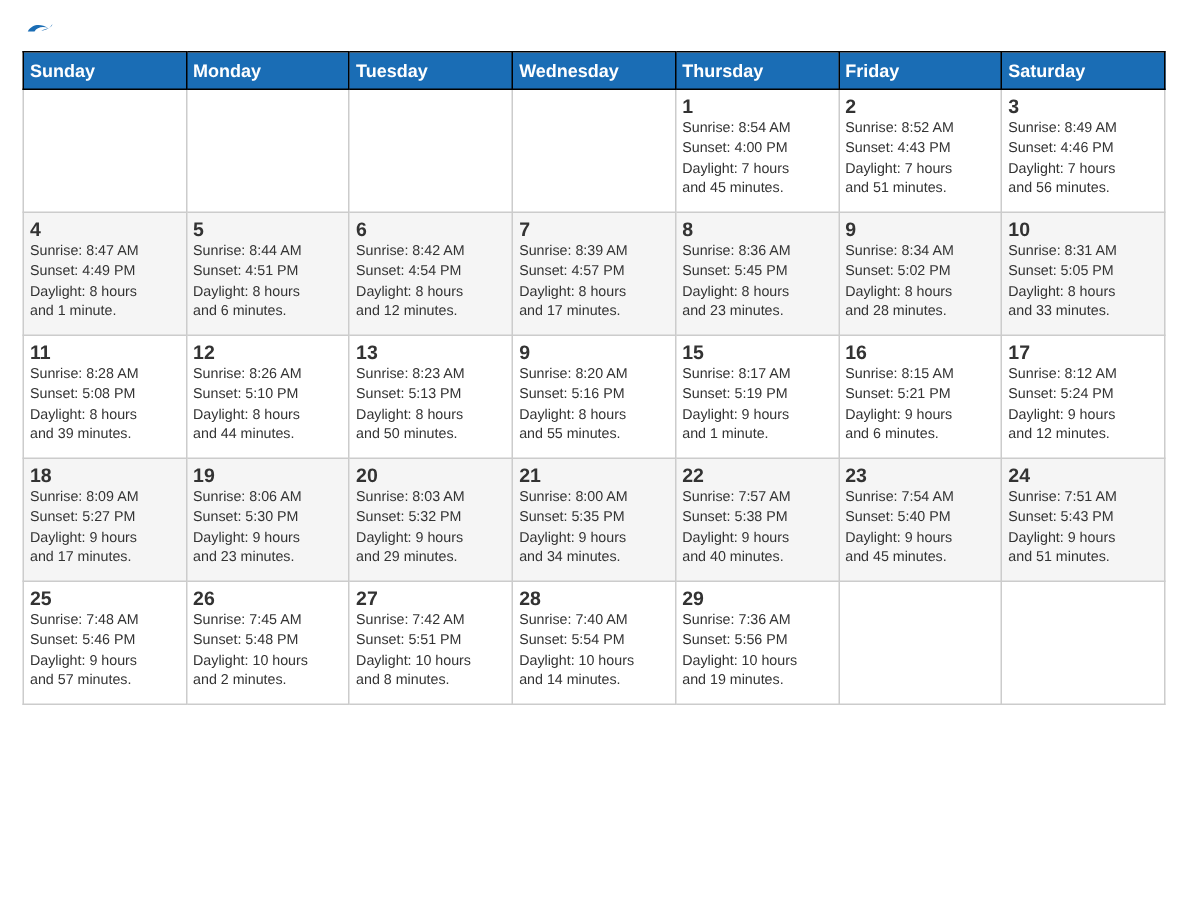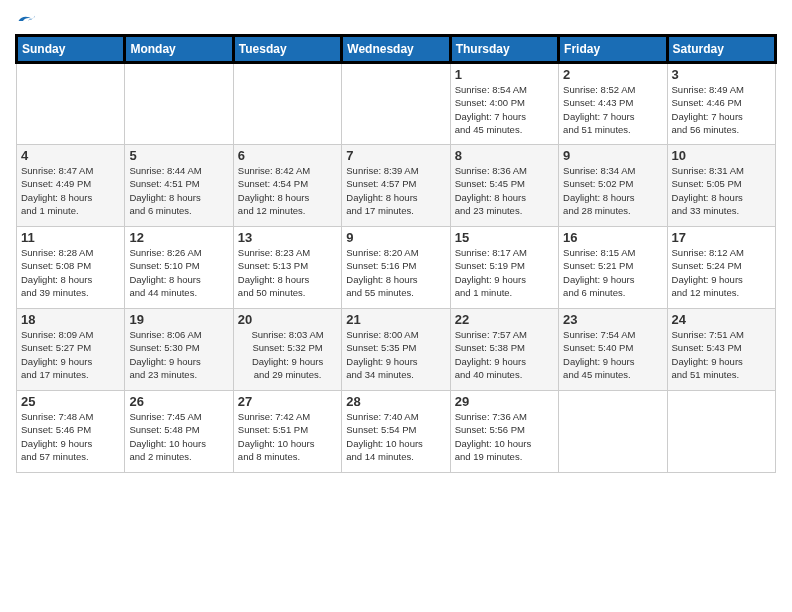--- a/index.html
+++ b/index.html
@@ -64,21 +64,21 @@
       border-collapse: collapse;
       table-layout: fixed;
     }
     .calendar th {
       background-color: #1a6db5;
       color: #fff;
       font-size: 12px;
       font-weight: bold;
       padding: 5px 4px;
       text-align: left;
-      border: 3px solid #000000;
+      border: 1px solid #000000;
     }
     .calendar td {
       border: 1px solid #ccc;
       vertical-align: top;
       padding: 3px 4px;
       width: calc(100% / 7);
       height: 82px;
       background: #fff;
     }
     .calendar tr:nth-child(even) td {
@@ -274,21 +274,21 @@
           </td>
           <td>
             <span class="day-number">19</span>
             <div class="day-info" style="white-space: pre-line;">Sunrise: 8:06 AM
 Sunset: 5:30 PM
 Daylight: 9 hours
 and 23 minutes.</div>
           </td>
           <td>
             <span class="day-number">20</span>
-            <div class="day-info" style="white-space: pre-line; text-align: center;">Sunrise: 8:03 AM
+            <div class="day-info" style="white-space: pre-line;">Sunrise: 8:03 AM
 Sunset: 5:32 PM
 Daylight: 9 hours
 and 29 minutes.</div>
           </td>
           <td>
             <span class="day-number">21</span>
             <div class="day-info" style="white-space: pre-line;">Sunrise: 8:00 AM
 Sunset: 5:35 PM
 Daylight: 9 hours
 and 34 minutes.</div>

